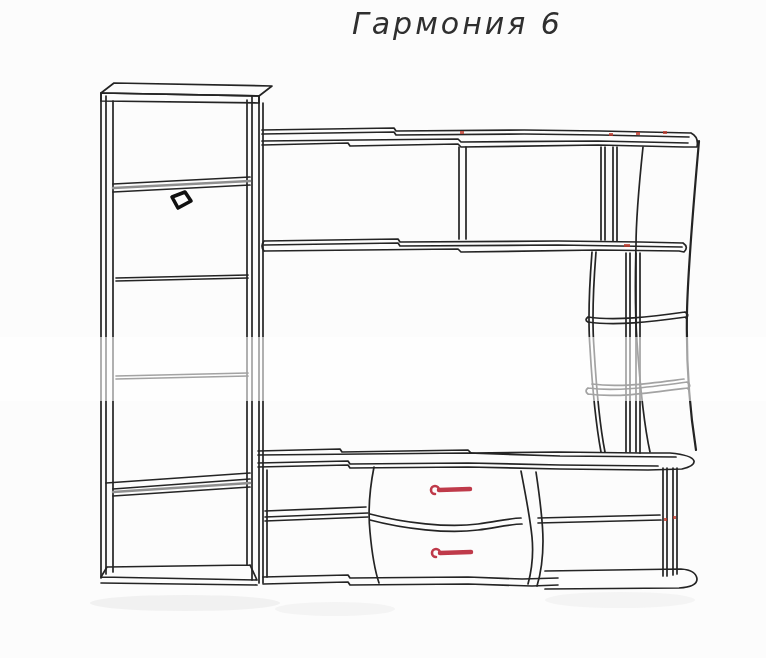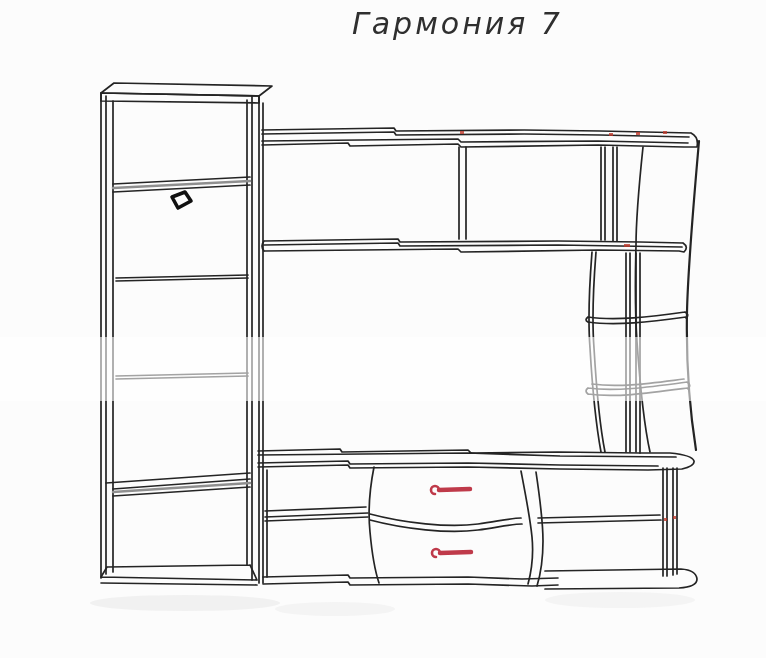--- a/index.html
+++ b/index.html
@@ -20,21 +20,21 @@
     color:#2f2f2f;
     white-space:nowrap;
   }
   svg.drawing{position:absolute;left:0;top:0;}
 </style>
 </head>
 <body>
 
 <div class="canvas">
 
-  <div class="title">Гармония 7</div>
+  <div class="title">Гармония 6</div>
 
   <svg class="drawing" width="766" height="658" viewBox="0 0 766 658" fill="none" stroke="#242424" stroke-width="1.7" stroke-linecap="round" stroke-linejoin="round">
 
     <g stroke="none">
       <ellipse cx="185" cy="603" rx="95" ry="8" fill="rgba(150,150,150,0.10)"></ellipse>
       <ellipse cx="335" cy="609" rx="60" ry="7" fill="rgba(150,150,150,0.08)"></ellipse>
       <ellipse cx="620" cy="600" rx="75" ry="8" fill="rgba(150,150,150,0.08)"></ellipse>
     </g>
 
     <g>

